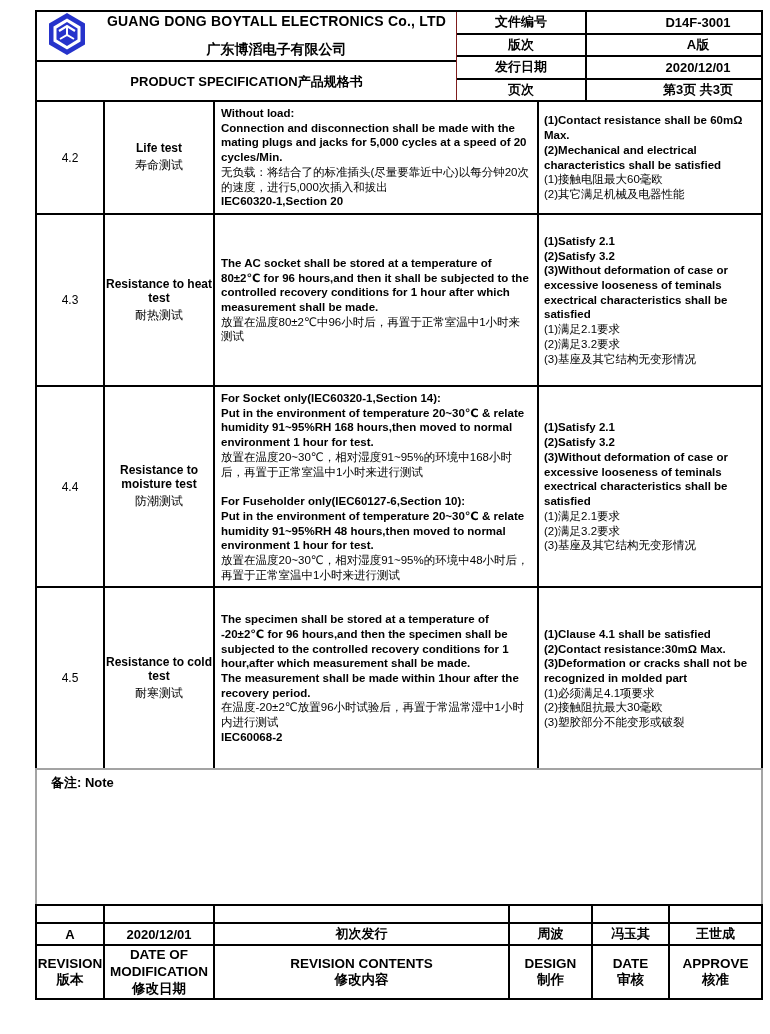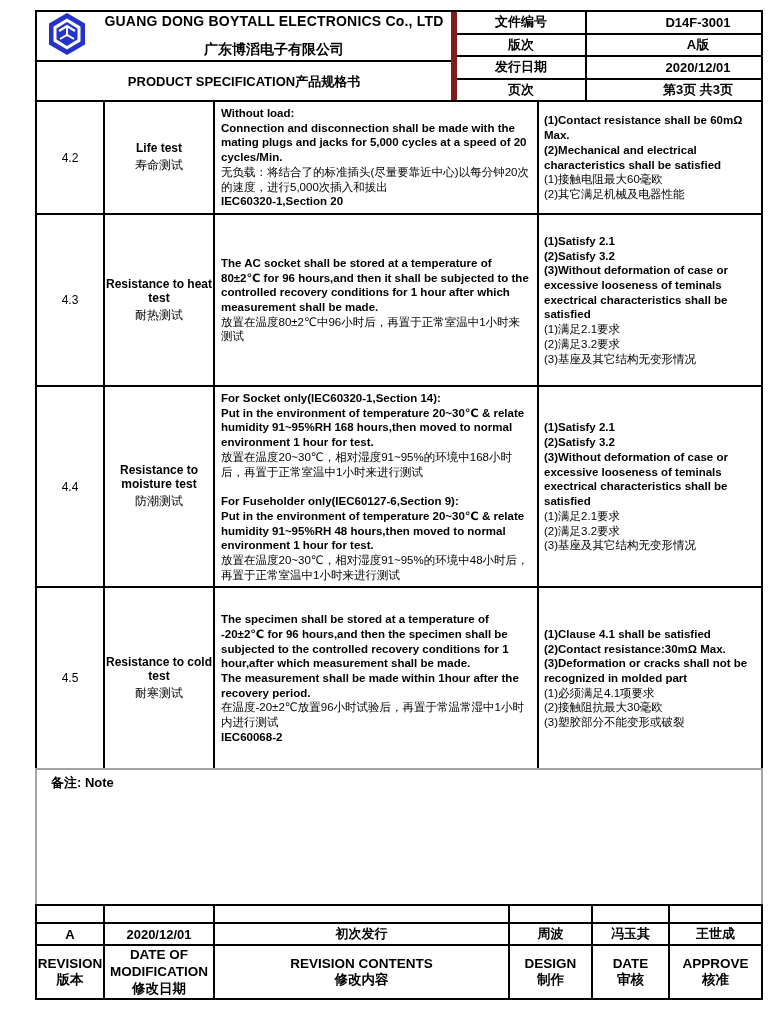--- a/index.html
+++ b/index.html
@@ -6,21 +6,21 @@
   html,body { background:#ffffff; }
   body {
     width:770px; height:1034px; position:relative;
     font-family:"Liberation Sans","DejaVu Sans",sans-serif;
     color:#000;
   }
   .doc { position:absolute; left:35px; top:10px; width:728px; }
 
   
   .hdr { display:flex; border:2px solid #000; height:92px; }
-  .hdr-left { width:420px; border-right:6px solid #7f1d1d; display:flex; flex-direction:column; }
+  .hdr-left { width:420px; border-right:1px solid #7f1d1d; display:flex; flex-direction:column; }
   .company-row { height:50px; border-bottom:2px solid #000; display:flex; align-items:center; padding-left:10px; gap:10px; }
   .company-names { flex:1; text-align:center; }
   .company-en { font-size:14px; font-weight:bold; letter-spacing:.2px; }
   .company-cn { font-size:14px; font-weight:bold; margin-top:12px; }
   .title-row { flex:1; display:flex; align-items:center; justify-content:center; }
   .title-en { font-size:13px; font-weight:bold; }
   .title-cn { font-size:13px; font-weight:bold; margin-top:1px; }
   .hdr-right { flex:1; display:flex; flex-direction:column; }
   .meta-row { flex:1; display:flex; border-bottom:2px solid #000;gap:48px; }
   .meta-row:last-child { border-bottom:none; }
@@ -147,21 +147,21 @@
       <td class="col-num">4.4</td>
       <td class="col-name">
         <div class="name-en">Resistance to moisture test</div>
         <div class="name-cn">防潮测试</div>
       </td>
       <td class="col-desc">
             <div class="line b">For Socket only(IEC60320-1,Section 14):</div>
             <div class="line b">Put in the environment of temperature 20~30℃ &amp; relate humidity 91~95%RH 168 hours,then moved to normal environment 1 hour for test.</div>
             <div class="line">放置在温度20~30℃，相对湿度91~95%的环境中168小时后，再置于正常室温中1小时来进行测试</div>
             <div class="line">&nbsp;</div>
-            <div class="line b">For Fuseholder only(IEC60127-6,Section 9):</div>
+            <div class="line b">For Fuseholder only(IEC60127-6,Section 10):</div>
             <div class="line b">Put in the environment of temperature 20~30℃ &amp; relate humidity 91~95%RH 48 hours,then moved to normal environment 1 hour for test.</div>
             <div class="line">放置在温度20~30℃，相对湿度91~95%的环境中48小时后，再置于正常室温中1小时来进行测试</div>
           </td>
       <td class="col-judge">
             <div class="line b">(1)Satisfy 2.1</div>
             <div class="line b">(2)Satisfy 3.2</div>
             <div class="line b">(3)Without deformation of case or excessive looseness of teminals exectrical characteristics shall be satisfied</div>
             <div class="line">(1)满足2.1要求</div>
             <div class="line">(2)满足3.2要求</div>
             <div class="line">(3)基座及其它结构无变形情况</div>

